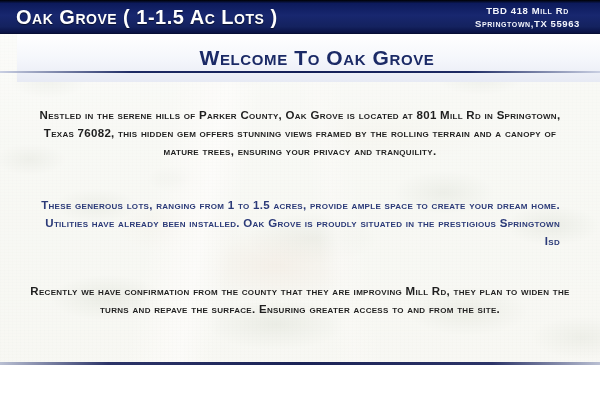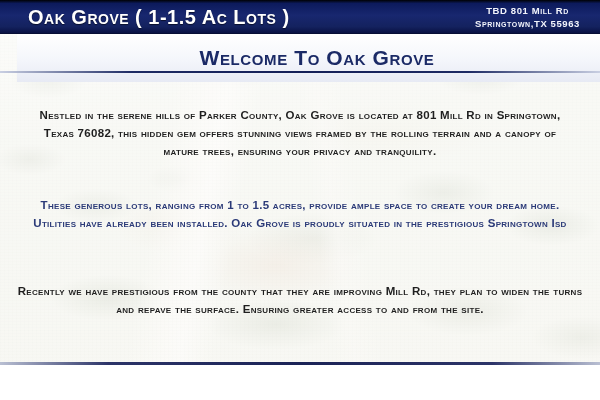--- a/index.html
+++ b/index.html
@@ -81,21 +81,21 @@
     position: absolute;
     left: 0;
     top: 0;
     width: 600px;
     height: 34px;
     background: linear-gradient(180deg, #000104 0%, #0c1a5c 10%, #18276f 45%, #14225f 78%, #0a1244 96%, #060b2c 100%);
     box-sizing: border-box;
     display: flex;
     align-items: center;
     justify-content: space-between;
-    padding: 0 10px 0 28px;
+    padding: 0 10px 0 16px;
     overflow: hidden;
   }
   .header-title {
     color: #ffffff;
     font-size: 20px;
     font-weight: bold;
     font-variant: small-caps;
     letter-spacing: .5px;
     white-space: nowrap;
     text-shadow: 0 1px 1px rgba(0,0,0,.55);
@@ -164,24 +164,25 @@
   }
   .para-intro {
     top: 20px;
     padding: 0 32px;
     color: #1f1f1f;
     font-size: 11.5px;
     line-height: 18px;
   }
   .para-lots {
     top: 110px;
-    padding: 0 24px;
+    padding: 0 40px;
     color: #2b3a78;
     font-size: 11.5px;
     line-height: 18px;
+    text-align: right;
   }
   .para-road {
     top: 196px;
     padding: 0 16px;
     color: #1f1f1f;
     font-size: 11.5px;
     line-height: 18px;
   }
 
   
@@ -211,32 +212,32 @@
     <div class="layer bg-canopy"></div>
     <div class="layer bg-clearing"></div>
     <div class="layer bg-road"></div>
     <div class="layer bg-grain"></div>
     <div class="layer bg-wash"></div>
   </div>
 
   <div class="header-bar">
     <div class="header-title">Oak Grove ( 1-1.5 Ac Lots )</div>
     <div class="header-address">
-      <span class="header-address-line">TBD 801 Mill Rd</span>
+      <span class="header-address-line">TBD 418 Mill Rd</span>
       <span class="header-address-line">Springtown,TX 55963</span>
     </div>
   </div>
 
   <div class="welcome-band">
     <div class="welcome-title">Welcome To Oak Grove</div>
   </div>
   <div class="band-rule"></div>
 
   <div class="content">
     <p class="para para-intro">Nestled in the serene hills of Parker County, Oak Grove is located at 801 Mill Rd in Springtown, Texas 76082, this hidden gem offers stunning views framed by the rolling terrain and a canopy of mature trees, ensuring your privacy and tranquility.</p>
     <p class="para para-lots">These generous lots, ranging from 1 to 1.5 acres, provide ample space to create your dream home. Utilities have already been installed. Oak Grove is proudly situated in the prestigious Springtown Isd</p>
-    <p class="para para-road">Recently we have prestigious from the county that they are improving Mill Rd, they plan to widen the turns and repave the surface. Ensuring greater access to and from the site.</p>
+    <p class="para para-road">Recently we have confirmation from the county that they are improving Mill Rd, they plan to widen the turns and repave the surface. Ensuring greater access to and from the site.</p>
   </div>
 
   <div class="bottom-rule"></div>
   <div class="footer-space"></div>
 
 </div>
 
 </body></html>

